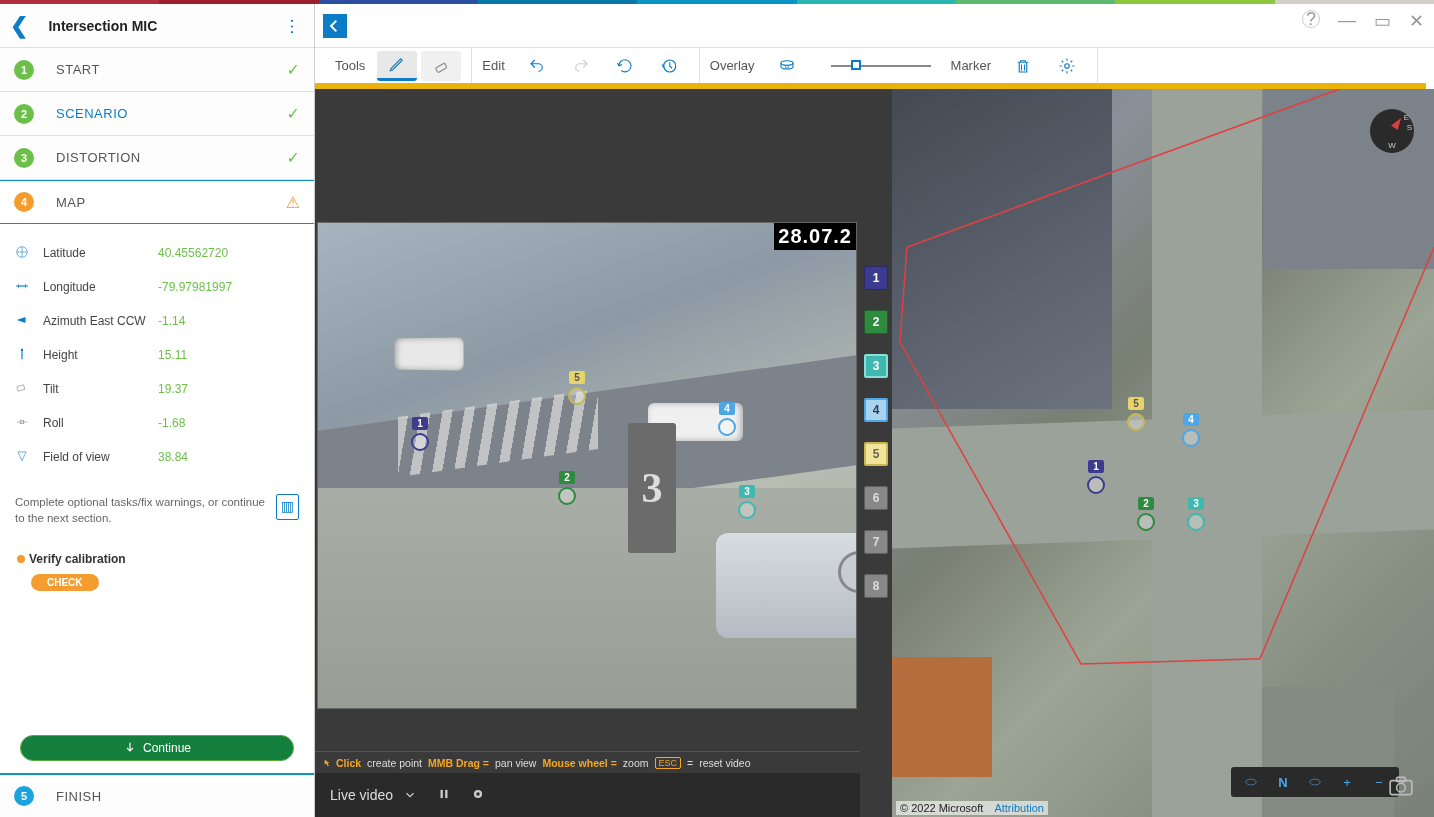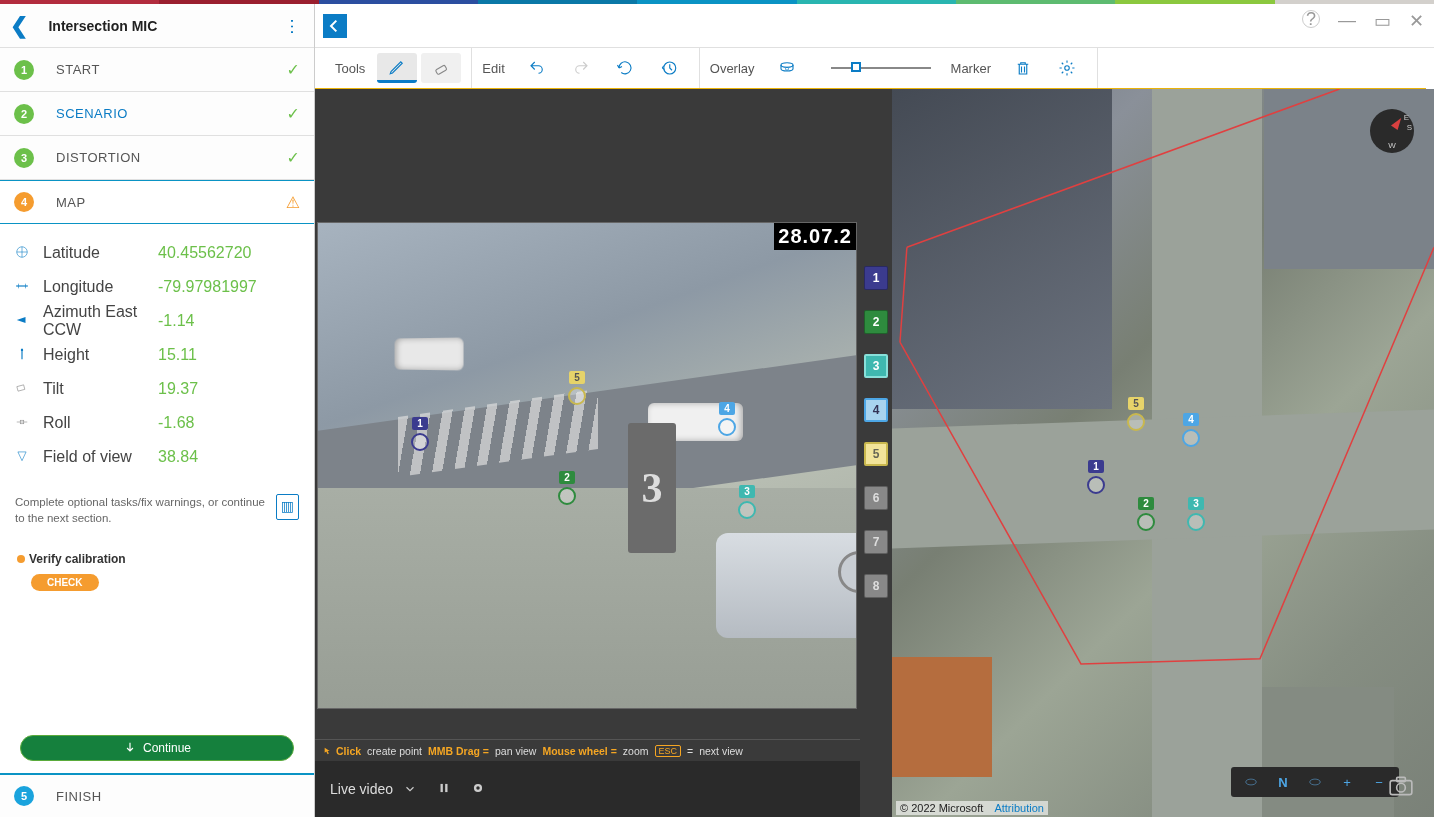--- a/index.html
+++ b/index.html
@@ -36,21 +36,21 @@
   .step-num { width: 20px; height: 20px; border-radius: 50%; color: #fff; font-size: 11px; display: flex; align-items: center; justify-content: center; margin-right: 22px; font-weight: bold; }
   .sn-green { background: #6cc04a; }
   .sn-orange { background: #f59c2f; }
   .sn-blue { background: #1aa3dd; }
   .step-label { font-size: 13px; color: #555; flex: 1; letter-spacing: 0.5px; }
   .step-label.blue { color: #0b7cc5; }
   .step-check { color: #6cc04a; font-size: 16px; }
   .step-warn { color: #f59c2f; font-size: 16px; }
 
   .map-panel { flex: 1; overflow-y: auto; padding: 12px 15px 10px 15px; }
-  .param-row { display: flex; align-items: center; height: 34px; font-size: 16px; }
+  .param-row { display: flex; align-items: center; height: 34px; font-size: 12px; }
   .param-icon { width: 28px; color: #0b7cc5; font-size: 14px; }
   .param-label { width: 115px; color: #444; }
   .param-value { color: #6cc04a; }
   
   .panel-hint { font-size: 11.5px; color: #666; margin-top: 20px; line-height: 1.4; display: flex; justify-content: space-between; align-items: flex-start; }
   .hint-icon { color: #0b7cc5; font-size: 14px; margin-left: 10px; border: 1px solid #0b7cc5; padding: 2px 4px; border-radius: 2px; }
 
   .warnings-box { margin-top: 18px; }
   .warnings-header { background: #f6d78a; color: #9a6b1e; font-size: 10.5px; font-weight: bold; text-align: center; padding: 3px; letter-spacing: 0.5px; }
   .warning-item { padding: 8px 2px 0 2px; }
@@ -63,21 +63,21 @@
   .continue-btn { width: 100%; background: #15803d; border: 1px solid #5aab3b; color: #fff; border-radius: 14px; padding: 5px; font-size: 12px; cursor: pointer; display: flex; align-items: center; justify-content: center; }
   .continue-btn svg { margin-right: 6px; }
 
   .finish-step { height: 44px; display: flex; align-items: center; padding: 0 14px; border-top: 2px solid #0a93c4; background: #fdfdfd; }
 
   
   .logo-bar { position: absolute; top: 4px; left: 315px; height: 44px; right: 0; display: flex; align-items: center; padding-left: 8px; border-bottom: 1px solid #e0e0e0; }
   .logo { width: 24px; height: 24px; background: #0b7cc5; color: #fff; font-size: 14px; display: flex; align-items: center; justify-content: center; font-weight: bold; }
 
   
-  .toolbar { position: absolute; top: 48px; left: 315px; right: 8px; height: 41px; border-bottom: 1px solid #eab308; display: flex; align-items: flex-end; padding: 0 10px; background: #fff; }
+  .toolbar { position: absolute; top: 48px; left: 315px; right: 8px; height: 41px; border-bottom: 6px solid #eab308; display: flex; align-items: flex-end; padding: 0 10px; background: #fff; }
   .tb-section { display: flex; align-items: center; height: 100%; padding: 0 10px; border-right: 1px solid #e0e0e0; gap: 4px; }
   .tb-section.noborder { border-right: none; }
   .tb-label { font-size: 13px; color: #555; margin-right: 8px; }
   .tb-btn { width: 40px; height: 30px; display: flex; align-items: center; justify-content: center; cursor: pointer; border-radius: 3px; color: #0b7cc5; }
   .tb-btn.active { background: #e8e8e8; border-bottom: 3px solid #0b7cc5; }
   .tb-btn.inactive { background: #f0f0f0; color: #888; }
   .tb-btn.disabled { color: #ccc; cursor: default; }
   .slider-wrap { display: flex; align-items: center; margin-left: 20px; }
   .slider-track { width: 100px; height: 2px; background: #888; position: relative; }
   .slider-thumb { position: absolute; top: -5px; left: 20px; width: 10px; height: 10px; border: 2px solid #0b7cc5; background: #fff; }
@@ -112,21 +112,21 @@
   .c-green { background: #2e8b3e; } .b-green { border-color: #2e8b3e; }
   .c-teal  { background: #3fb8b0; } .b-teal  { border-color: #3fb8b0; }
   .c-blue  { background: #4da6e5; } .b-blue  { border-color: #4da6e5; }
   .c-yellow{ background: #e6d36a; color: #555 !important;} .b-yellow{ border-color: #c9b84e; }
 
   .hint-bar { height: 22px; background: #3a3a3a; color: #ddd; font-size: 10.5px; display: flex; align-items: center; padding: 0 8px; gap: 6px; border-top:1px solid #555;}
   .hb-click { color: #f5a623; font-weight: bold; display:flex; align-items:center; gap:3px;}
   .hb-k { color: #f5a623; font-weight: bold; }
   .hb-esc { border: 1px solid #f5a623; color: #f5a623; padding: 0 3px; font-size: 9px; border-radius: 2px;}
 
-  .video-footer { height: 56px; background: #2a2a2a; display: flex; align-items: center; padding: 0 15px; color: #ddd; gap: 20px; }
+  .video-footer { height: 44px; background: #2a2a2a; display: flex; align-items: center; padding: 0 15px; color: #ddd; gap: 20px; }
   .video-footer .dd { display: flex; align-items: center; gap: 10px; font-size: 14px; cursor: pointer; }
   .vf-icon { font-size: 14px; cursor: pointer; }
 
   
   .marker-col { width: 32px; background: #3a3a3a; padding-top: 177px; }
   .marker-chip { width: 24px; height: 24px; margin: 0 auto 20px; display: flex; align-items: center; justify-content: center; font-size: 12px; font-weight: bold; border-radius: 2px; cursor: pointer; border: 1px solid rgba(0,0,0,0.3);}
   .mc-1 { background: #3b3b8f; color: #fff; }
   .mc-2 { background: #2e8b3e; color: #fff; }
   .mc-3 { background: #3fb8b0; color: #fff; border: 2px solid #88e0da; }
   .mc-4 { background: #a8d4ef; color: #335; border: 2px solid #4da6e5;}
@@ -430,21 +430,21 @@
           </svg>
         <span>Click</span>
       </span>
       <span>create point</span>
       <span class="hb-k">MMB Drag =</span>
       <span>pan view</span>
       <span class="hb-k">Mouse wheel =</span>
       <span>zoom</span>
       <span class="hb-esc">ESC</span>
       <span>=</span>
-      <span>next view</span>
+      <span>reset video</span>
     </div>
     <div class="video-footer">
       <div class="dd">
         <span>Live video</span>
         <svg class="ico-sm" viewBox="0 0 24 24">
             <path d="M6 9 l6 6 l6 -6" fill="none" stroke="#ccc" stroke-width="2"></path>
           </svg>
       </div>
       <span class="vf-icon">
         <svg class="ico-sm" viewBox="0 0 24 24">

